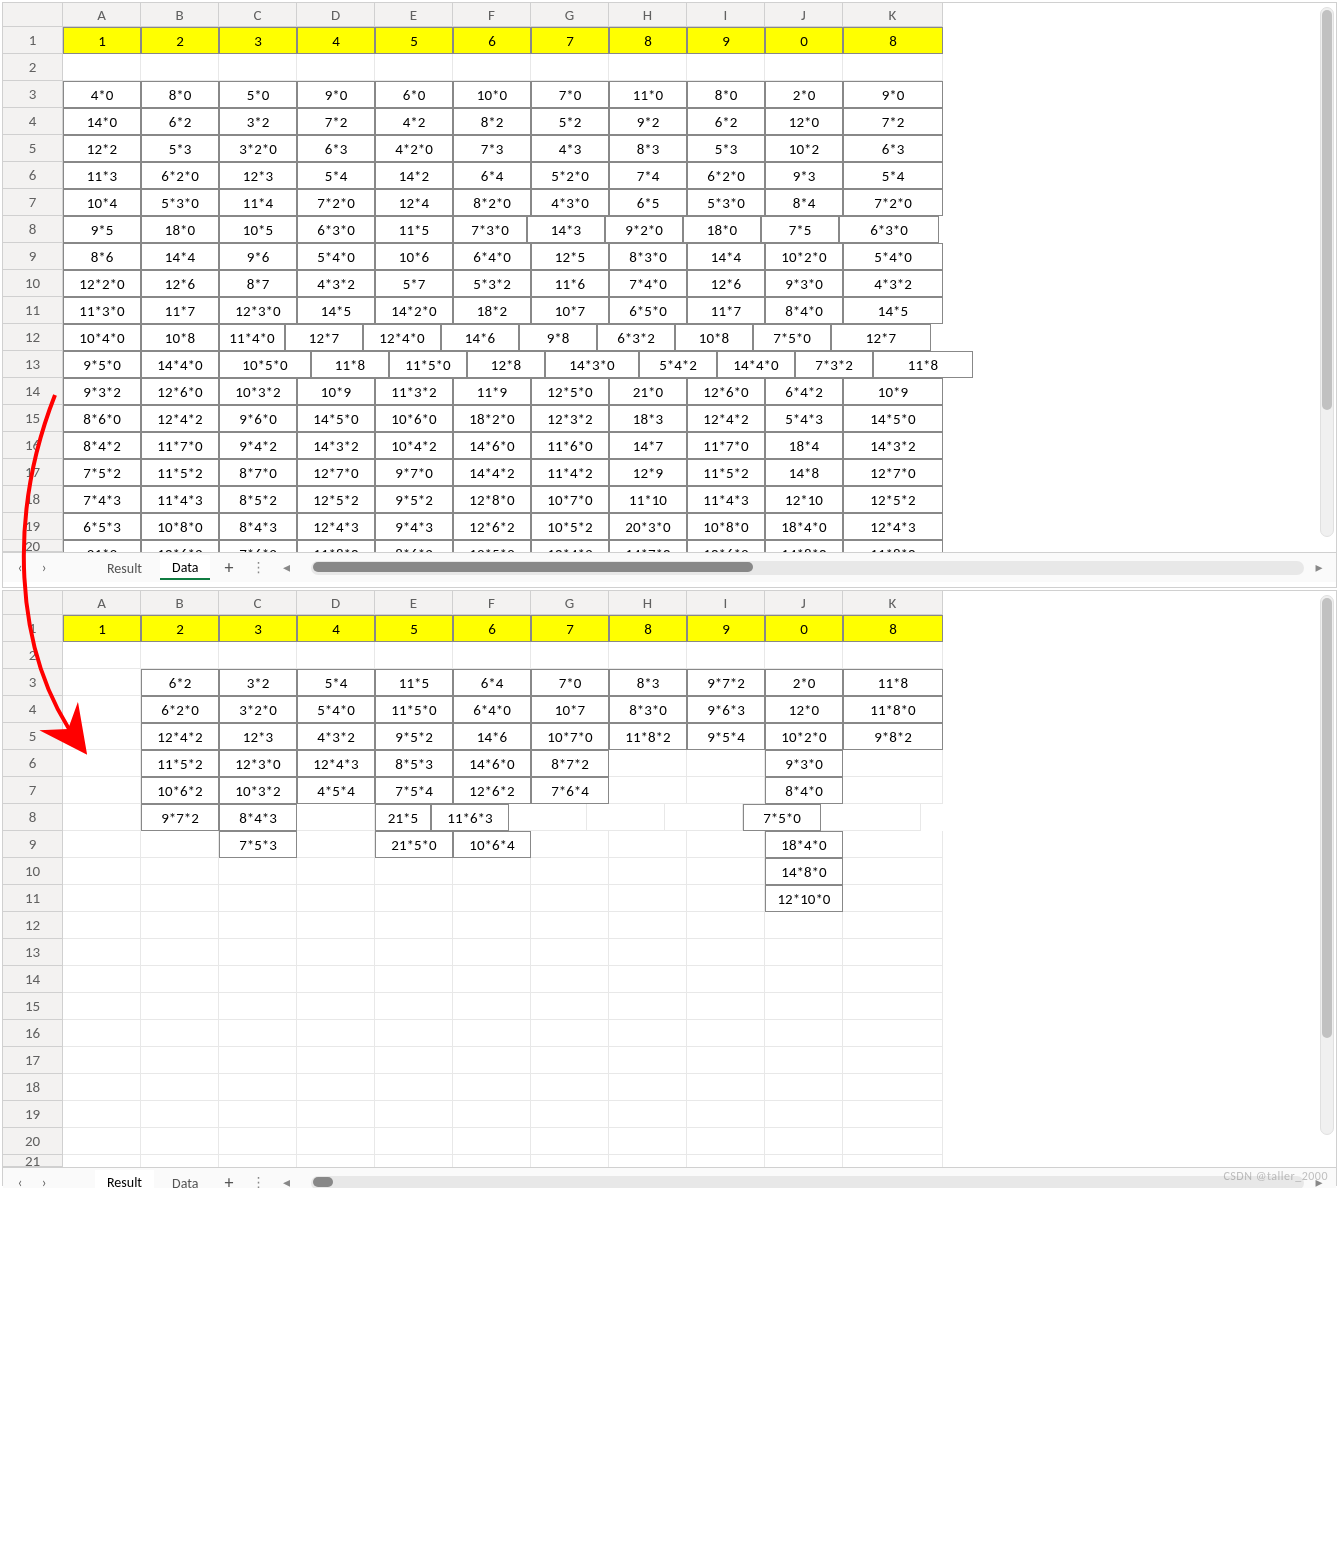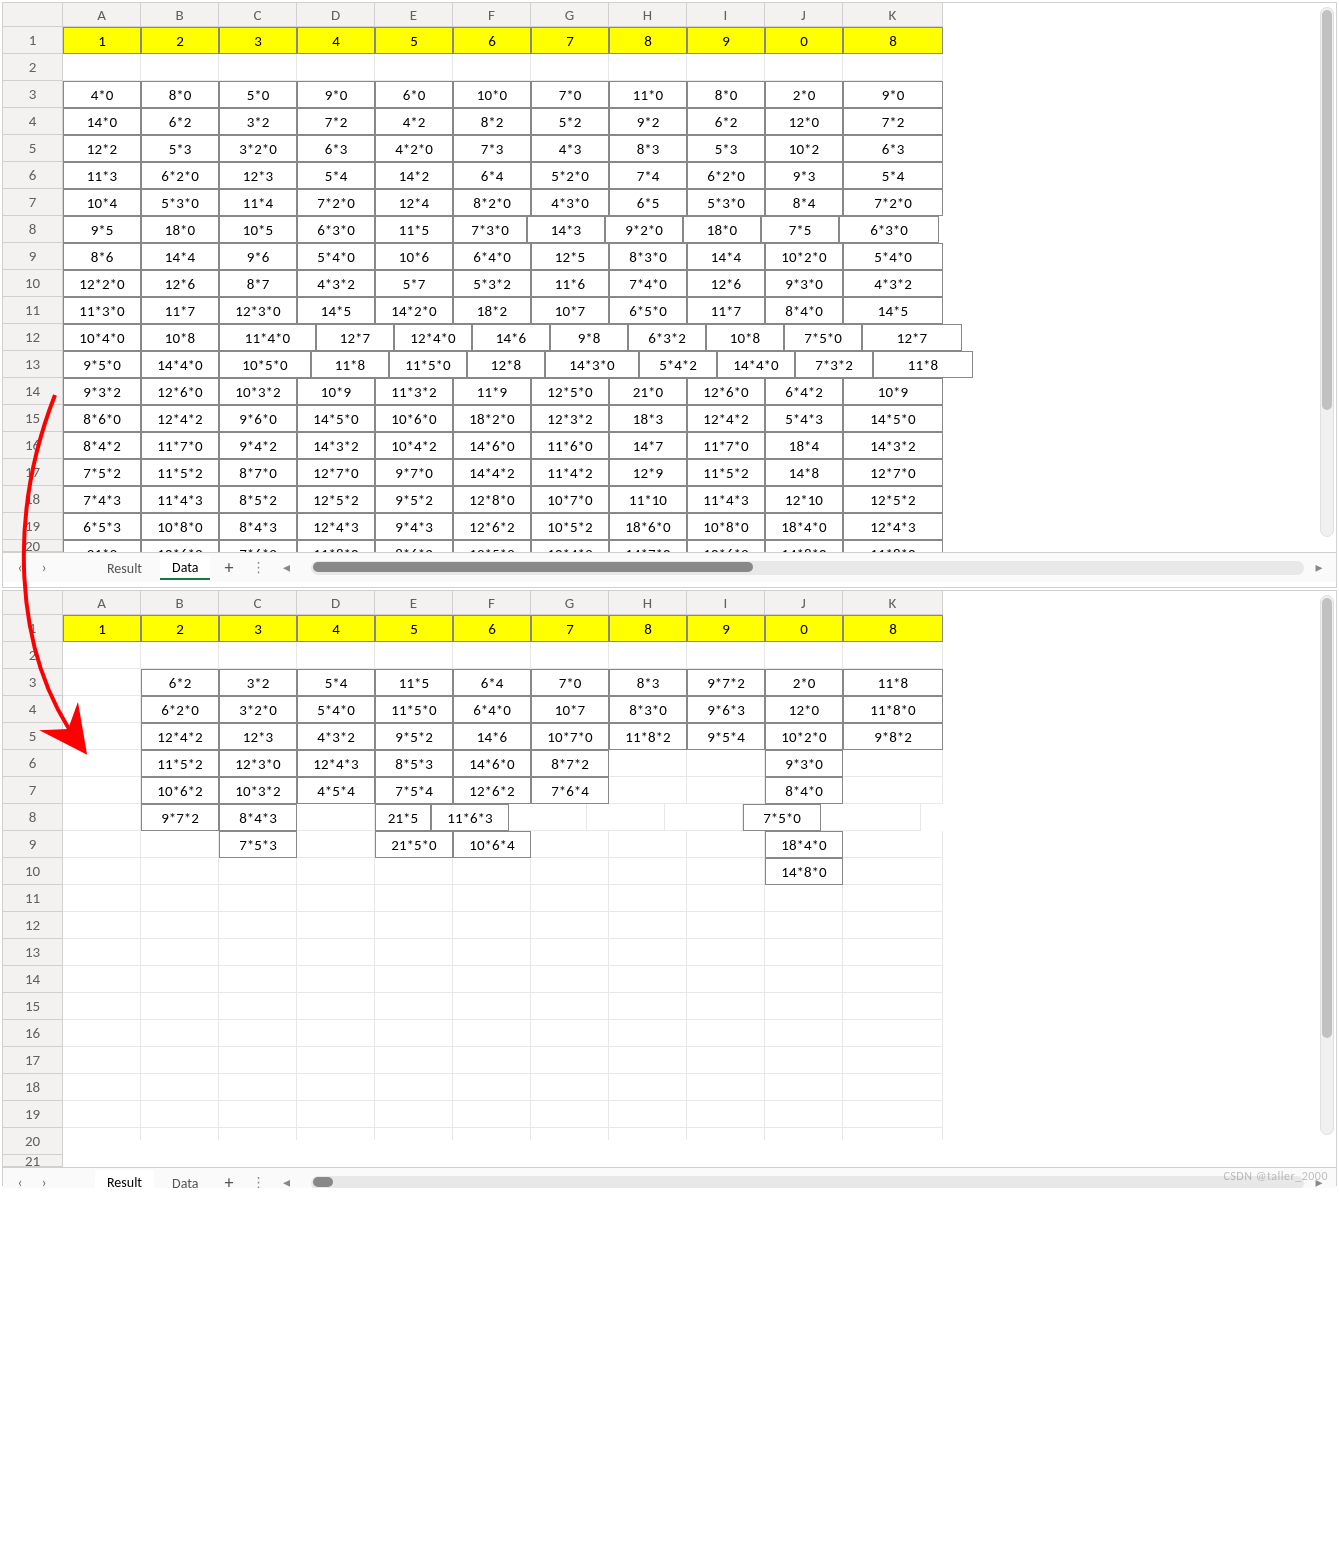--- a/index.html
+++ b/index.html
@@ -301,21 +301,21 @@
             <div class="cell bd" style="width: 78px;">18*2</div>
             <div class="cell bd" style="width: 78px;">10*7</div>
             <div class="cell bd" style="width: 78px;">6*5*0</div>
             <div class="cell bd" style="width: 78px;">11*7</div>
             <div class="cell bd" style="width: 78px;">8*4*0</div>
             <div class="cell bd" style="width: 100px;">14*5</div>
           </div>
           <div class="row">
             <div class="cell bd" style="width: 78px;">10*4*0</div>
             <div class="cell bd" style="width: 78px;">10*8</div>
-            <div class="cell bd" style="width: 97px;">11*4*0</div>
+            <div class="cell bd" style="width: 66px;">11*4*0</div>
             <div class="cell bd" style="width: 78px;">12*7</div>
             <div class="cell bd" style="width: 78px;">12*4*0</div>
             <div class="cell bd" style="width: 78px;">14*6</div>
             <div class="cell bd" style="width: 78px;">9*8</div>
             <div class="cell bd" style="width: 78px;">6*3*2</div>
             <div class="cell bd" style="width: 78px;">10*8</div>
             <div class="cell bd" style="width: 78px;">7*5*0</div>
             <div class="cell bd" style="width: 100px;">12*7</div>
           </div>
           <div class="row">
@@ -397,21 +397,21 @@
             <div class="cell bd" style="width: 100px;">12*5*2</div>
           </div>
           <div class="row">
             <div class="cell bd" style="width: 78px;">6*5*3</div>
             <div class="cell bd" style="width: 78px;">10*8*0</div>
             <div class="cell bd" style="width: 78px;">8*4*3</div>
             <div class="cell bd" style="width: 78px;">12*4*3</div>
             <div class="cell bd" style="width: 78px;">9*4*3</div>
             <div class="cell bd" style="width: 78px;">12*6*2</div>
             <div class="cell bd" style="width: 78px;">10*5*2</div>
-            <div class="cell bd" style="width: 78px;">18*6*0</div>
+            <div class="cell bd" style="width: 78px;">20*3*0</div>
             <div class="cell bd" style="width: 78px;">10*8*0</div>
             <div class="cell bd" style="width: 78px;">18*4*0</div>
             <div class="cell bd" style="width: 100px;">12*4*3</div>
           </div>
           <div class="row" style="height: 12px; overflow: hidden;">
             <div class="cell bd" style="width: 78px;">21*3</div>
             <div class="cell bd" style="width: 78px;">10*6*2</div>
             <div class="cell bd" style="width: 78px;">7*6*2</div>
             <div class="cell bd" style="width: 78px;">11*8*0</div>
             <div class="cell bd" style="width: 78px;">8*6*2</div>
@@ -620,20 +620,33 @@
           <div class="row">
             <div class="cell" style="width: 78px;"></div>
             <div class="cell" style="width: 78px;"></div>
             <div class="cell" style="width: 78px;"></div>
             <div class="cell" style="width: 78px;"></div>
             <div class="cell" style="width: 78px;"></div>
             <div class="cell" style="width: 78px;"></div>
             <div class="cell" style="width: 78px;"></div>
             <div class="cell" style="width: 78px;"></div>
             <div class="cell" style="width: 78px;"></div>
+            <div class="cell bd" style="width: 78px;">12*10*0</div>
+            <div class="cell" style="width: 100px;"></div>
+          </div>
+          <div class="row">
+            <div class="cell" style="width: 78px;"></div>
+            <div class="cell" style="width: 78px;"></div>
+            <div class="cell" style="width: 78px;"></div>
+            <div class="cell" style="width: 78px;"></div>
+            <div class="cell" style="width: 78px;"></div>
+            <div class="cell" style="width: 78px;"></div>
+            <div class="cell" style="width: 78px;"></div>
+            <div class="cell" style="width: 78px;"></div>
+            <div class="cell" style="width: 78px;"></div>
             <div class="cell" style="width: 78px;"></div>
             <div class="cell" style="width: 100px;"></div>
           </div>
           <div class="row">
             <div class="cell" style="width: 78px;"></div>
             <div class="cell" style="width: 78px;"></div>
             <div class="cell" style="width: 78px;"></div>
             <div class="cell" style="width: 78px;"></div>
             <div class="cell" style="width: 78px;"></div>
             <div class="cell" style="width: 78px;"></div>

